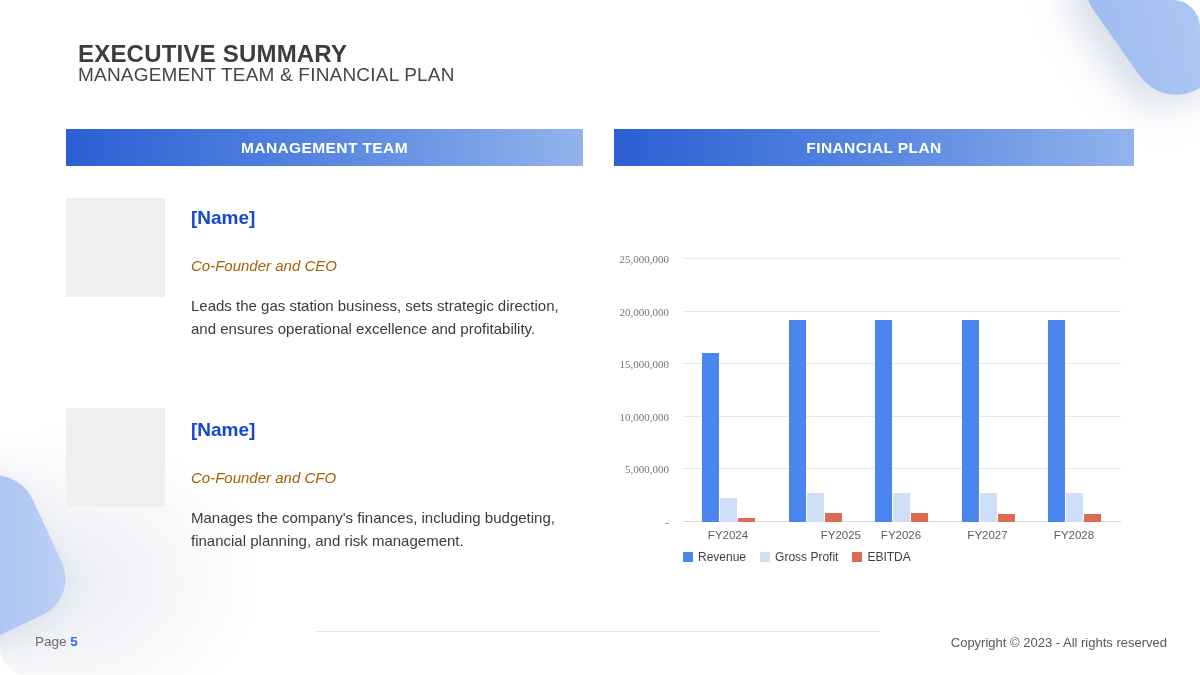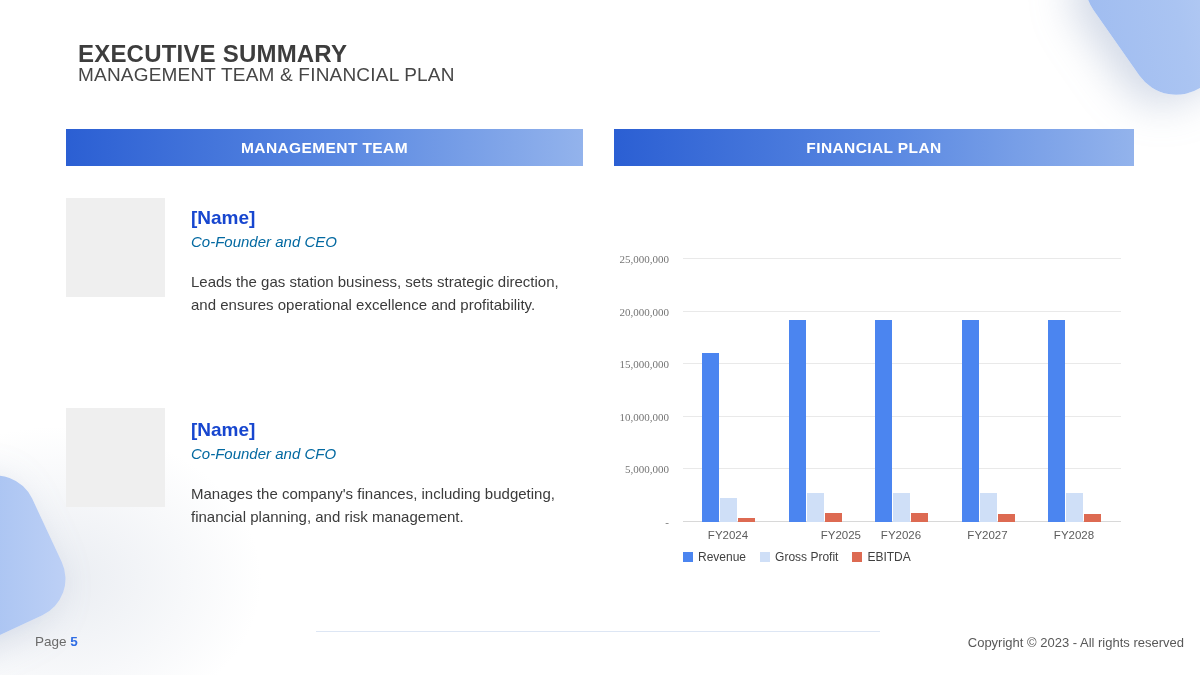--- a/index.html
+++ b/index.html
@@ -1,18 +1,19 @@
 <!DOCTYPE html>
 <html><head>
 <meta charset="utf-8">
 <style>
   html,body{margin:0;padding:0;background:#fff;}
   .slide{
     position:relative;width:1200px;height:675px;background:#ffffff;overflow:hidden;
     font-family:"Liberation Sans","DejaVu Sans",sans-serif;
+    border-radius:27px;
   }
   
   .deco{position:absolute;border-radius:45px;}
   .deco-tr{
     left:1101px;top:-91px;width:170px;height:170px;transform:rotate(55deg);
     background:linear-gradient(205deg,#c3d5f7 0%,#aac4f2 55%,#9fbcf0 100%);
     box-shadow:0 18px 40px rgba(130,150,185,.35);
   }
   .deco-bl{
     left:-96px;top:487px;width:150px;height:150px;border-radius:40px;transform:rotate(65deg);
@@ -35,42 +36,42 @@
   .sh-left{left:66px;width:517px;}
   .sh-right{left:614px;width:520px;}
   
   .photo{position:absolute;width:99px;height:99px;background:#efefef;}
   .photo-1{left:66px;top:198px;}
   .photo-2{left:66px;top:408px;}
   .member-info{position:absolute;left:191px;width:378px;}
   .mi-1{top:207px;}
   .mi-2{top:419px;}
   .member-name{font-size:19px;font-weight:bold;color:#1746cf;}
-  .member-role{margin-top:4px;font-size:15px;font-style:italic;color:#0369a1;}
+  .member-role{margin-top:28px;font-size:15px;font-style:italic;color:#a16207;}
   .member-desc{margin-top:21px;font-size:15px;line-height:1.5;color:#3b3b3b;}
   
   .intro{position:absolute;left:624px;top:180px;width:545px;margin:0;font-size:15.5px;line-height:1.64;color:#3a3a3a;}
   .intro b{color:#333;}
   #plot{position:absolute;left:683px;top:259px;width:438px;height:263px;}
   .gridline{position:absolute;left:0;width:100%;height:1px;background:#e9e9e9;}
   .gridline.baseline{background:#d8d8d8;}
   .bar-group{position:absolute;bottom:0;display:flex;align-items:flex-end;}
   .bar{width:17px;margin-right:1px;}
   #yTicks{position:absolute;left:575px;top:259px;width:101px;height:263px;font-size:11px;color:#757575;}
   .ytick{position:absolute;right:7px;line-height:14px;white-space:nowrap;font-family:Liberation Serif, serif;}
   #xLabels{position:absolute;left:683px;top:529px;width:438px;height:16px;font-size:11.5px;color:#5c5c5c;}
   .xlabel{position:absolute;width:60px;text-align:center;}
   #legend{position:absolute;left:683px;top:550px;width:438px;display:flex;justify-content:flex-start;gap:14px;font-size:12px;color:#414141;}
   .legend-item{display:flex;align-items:center;gap:5px;}
   .legend-swatch{width:10px;height:10px;display:inline-block;}
   
   .footer-page{position:absolute;left:35px;top:634px;font-size:13.5px;color:#6a6a6a;}
   .footer-page b{color:#2f6de4;}
   .footer-divider{position:absolute;left:316px;top:631px;width:564px;height:1px;background:#dde6f4;}
-  .footer-copy{position:absolute;right:16px;top:635px;font-size:13px;color:#585858;}
+  .footer-copy{position:absolute;right:33px;top:635px;font-size:13px;color:#585858;}
 </style>
 </head>
 <body>
 
 <div class="slide">
 
   <div class="deco deco-tr"></div>
   <div class="glow-bl"></div>
   <div class="deco deco-bl"></div>
 

